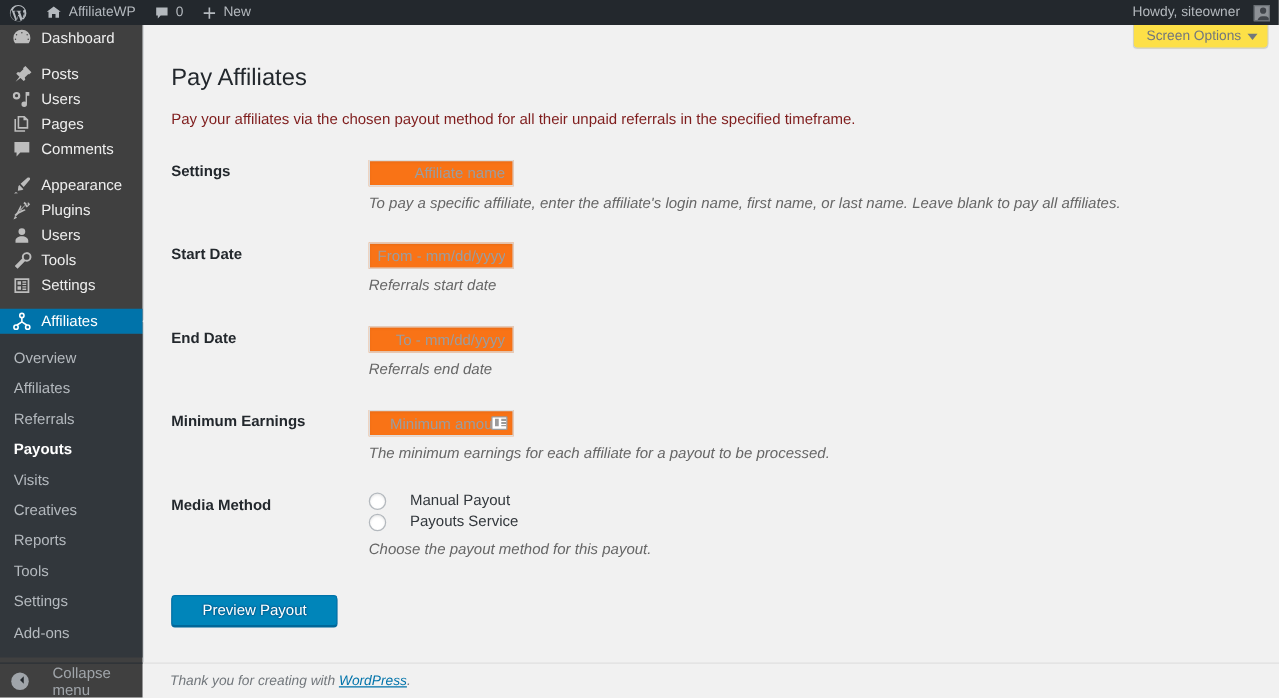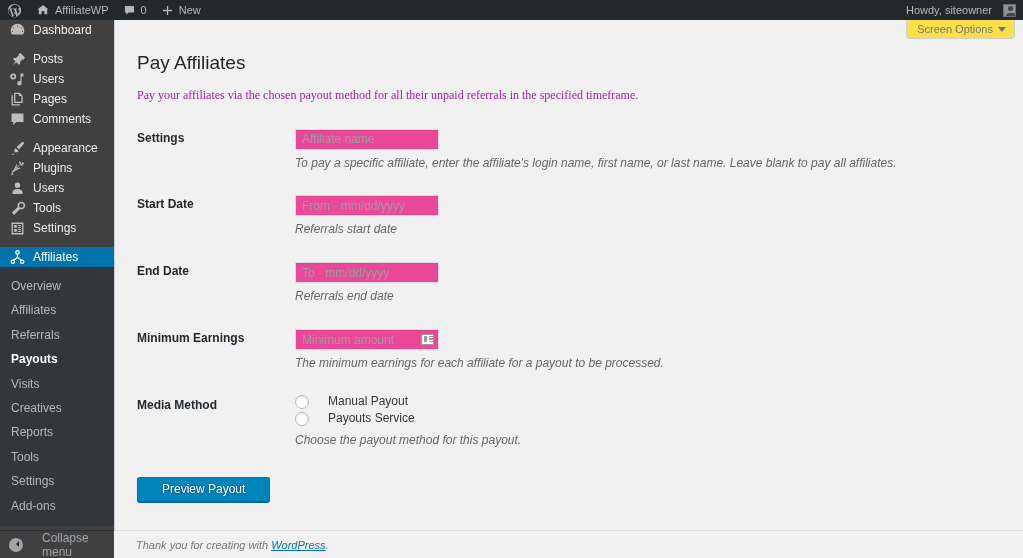--- a/index.html
+++ b/index.html
@@ -148,23 +148,22 @@
   }
 
   .wrap { padding: 10px 20px 0 22px; }
   h1.page-title {
     font-size: 19px; font-weight: 400;
     color: #23282d;
     margin: 12px 0 0; padding: 9px 0 4px;
     line-height: 1.3;
   }
   .page-desc {
-    font-size: 12px; color: #a21caf;
+    font-size: 12px; color: #7f1d1d;
     margin: 8px 0 0;
-    font-family: Liberation Serif, serif;
   }
 
   table.form-table {
     border-collapse: collapse;
     margin-top: 14px;
     width: 780px;
   }
   table.form-table th {
     text-align: left;
     vertical-align: top;
@@ -177,28 +176,29 @@
   }
   table.form-table td {
     vertical-align: top;
     padding: 12px 10px 12px 0;
     line-height: 1.3;
   }
   .af-input {
     font-family: "Liberation Sans", sans-serif;
     font-size: 12px;
     color: #32373c;
-    background: #ec4899;
+    background: #f97316;
     border: 1px solid #ddd;
     box-shadow: inset 0 1px 2px rgba(0,0,0,.07);
     border-radius: 0;
     padding: 3px 6px;
-    width: 144px;
+    width: 116px;
     height: 21px;
     outline: none;
+    text-align: right;
   }
   .af-input::placeholder { color: #9a9da1; opacity: 1; }
   .input-wrap { position: relative; display: inline-block; }
   .autofill-icon {
     position: absolute; right: 5px; top: 50%;
     margin-top: -6px;
     width: 13px; height: 11px;
     border: 1px solid #9b9b9b;
     border-radius: 1px;
     background: #fff;

